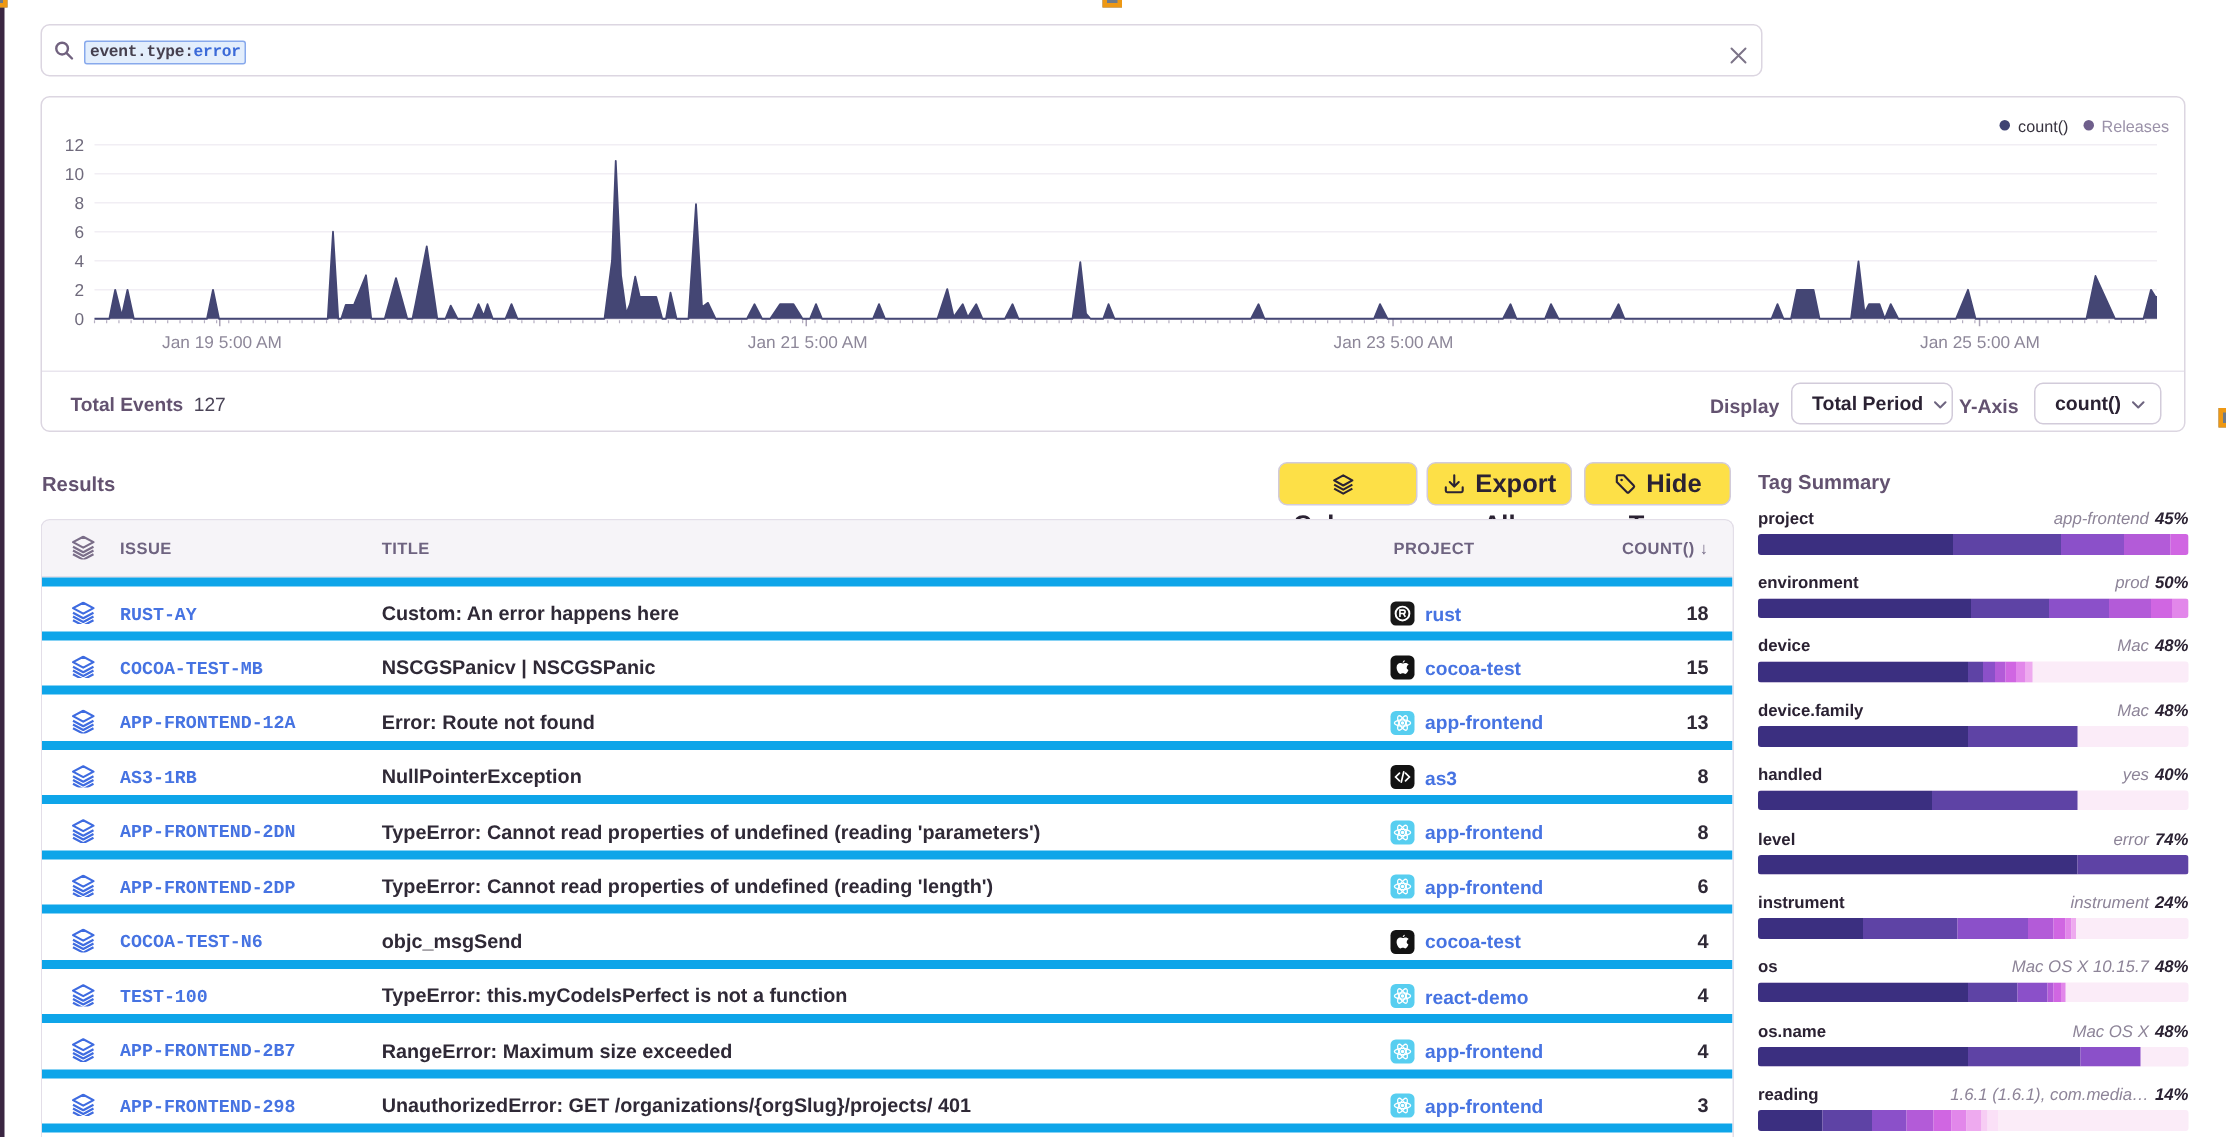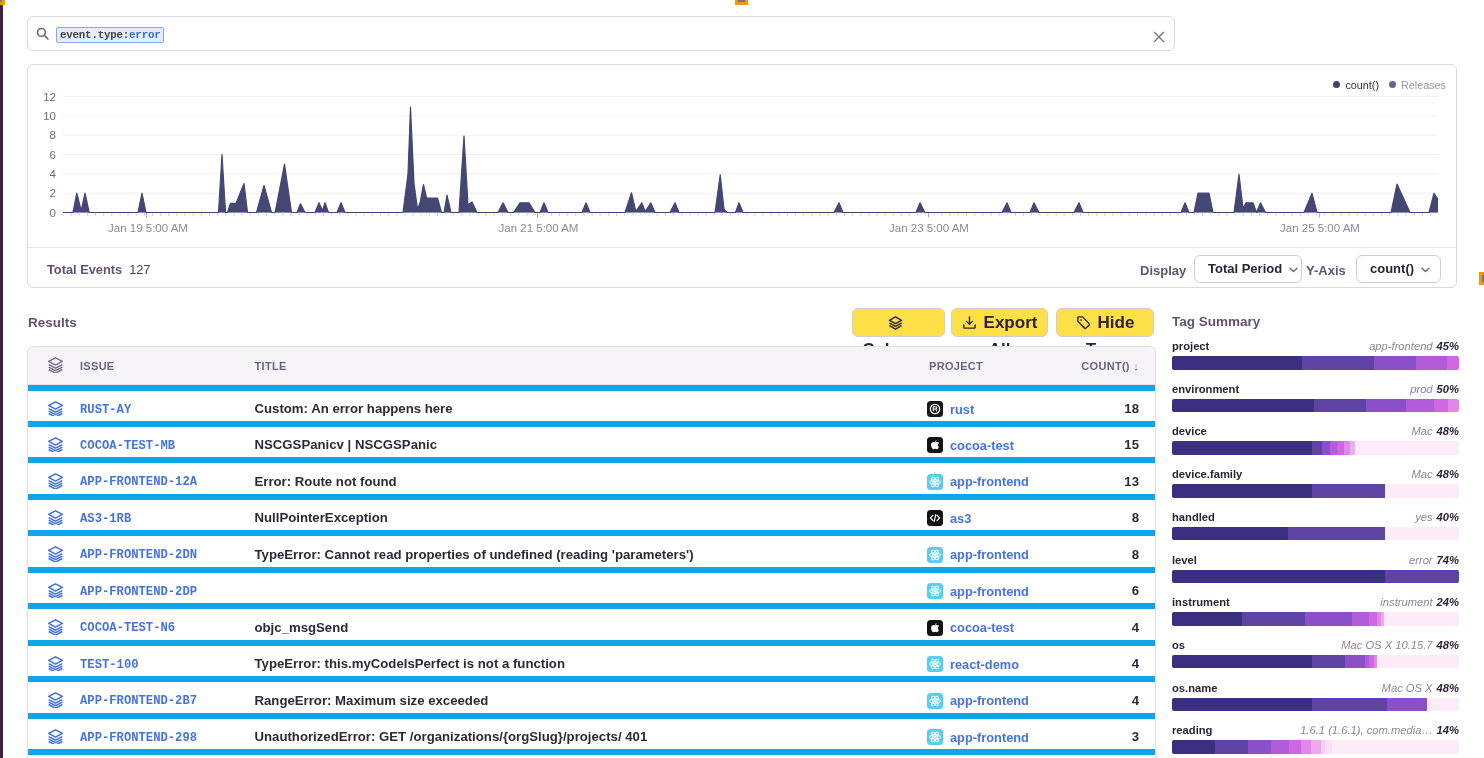--- a/index.html
+++ b/index.html
@@ -230,20 +230,21 @@
       <span class="cell count">8</span>
     </div>
 <div class="trow" style="top:219.75px;">
       <span class="stackcell"><svg width="17" height="15.5" viewBox="0 0 16 15">
           <path d="M8 0.8 L14.6 4.3 L8 7.8 L1.4 4.3 Z" fill="none" stroke="#3e6be0" stroke-width="1.4" stroke-linejoin="round"></path>
           <path d="M1.4 7.3 L8 10.8 L14.6 7.3" fill="none" stroke="#3e6be0" stroke-width="1.4" stroke-linejoin="round"></path>
           <path d="M1.4 9.7 L8 13.2 L14.6 9.7" fill="none" stroke="#3e6be0" stroke-width="1.4" stroke-linejoin="round"></path>
           <path d="M1.4 12.1 L8 15.6 L14.6 12.1" fill="none" stroke="#3e6be0" stroke-width="1.4" stroke-linejoin="round"></path>
         </svg></span>
       <span class="cell issue">APP-FRONTEND-2DP</span>
+      <span class="cell title">TypeError: Cannot read properties of undefined (reading 'length')</span>
       <span class="cell proj"><span class="pic" style="background:#57cef0;"><svg width="16" height="16" viewBox="0 0 16 16" style="position:absolute;left:0;top:0;">
             <g fill="none" stroke="#fff" stroke-width="0.9">
               <ellipse cx="8" cy="8" rx="5.4" ry="2.1"></ellipse>
               <ellipse cx="8" cy="8" rx="5.4" ry="2.1" transform="rotate(60 8 8)"></ellipse>
               <ellipse cx="8" cy="8" rx="5.4" ry="2.1" transform="rotate(120 8 8)"></ellipse>
             </g>
             <circle cx="8" cy="8" r="1.15" fill="#fff"></circle>
           </svg></span><span class="pname">app-frontend</span></span>
       <span class="cell count">6</span>
     </div>

